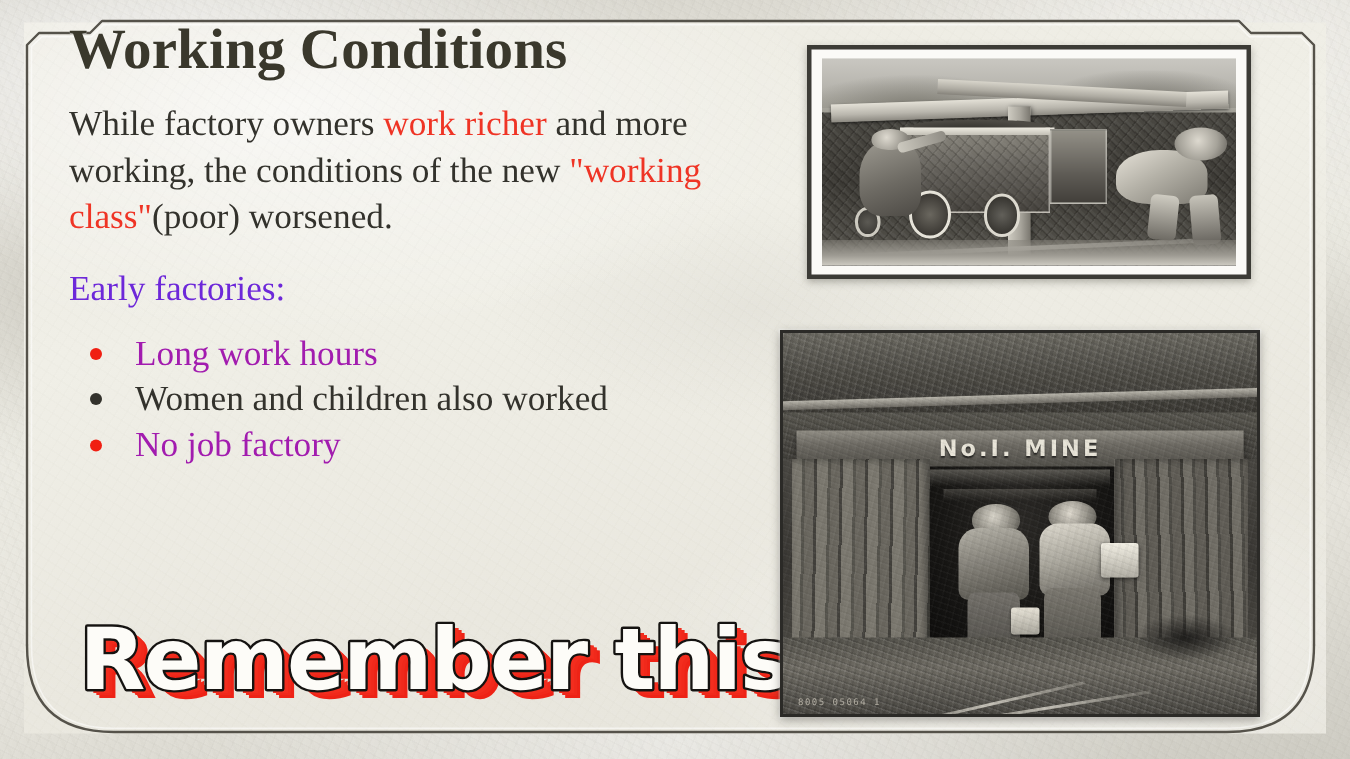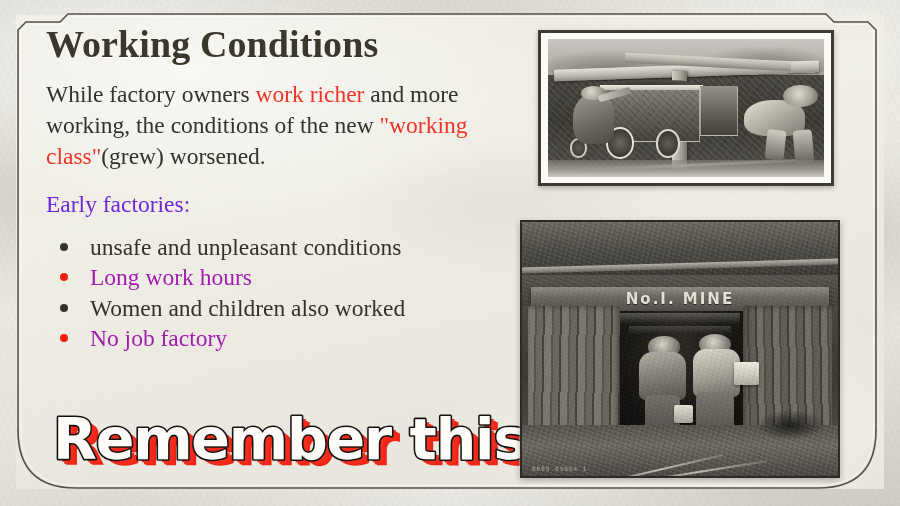--- a/index.html
+++ b/index.html
@@ -57,21 +57,21 @@
       repeating-linear-gradient(121deg, rgba(110,106,96,.03) 0 1px, rgba(255,255,255,.035) 1px 2px, rgba(0,0,0,0) 2px 6px);
   }
 
   
   #frame { position: absolute; inset: 0; pointer-events: none; }
   #frame svg { display: block; width: 100%; height: 100%; }
 
   
   #content {
     position: absolute;
-    left: 46px; top: 25px;
+    left: 46px; top: 14px;
     width: 460px;
   }
 
   #title {
     font-family: "Liberation Serif", serif;
     font-weight: 700;
     font-size: 38px;
     line-height: 1.05;
     color: #3a382c;
     letter-spacing: .1px;
@@ -235,29 +235,25 @@
         <path d="M 873.5 58 L 873.5 430"></path>
         <path d="M 21 430 Q 21 485.5 76 485.5 L 818 485.5 Q 873.5 485.5 873.5 430"></path>
       </g>
     </svg>
   </div>
 
   <div id="content">
 
     <h1 id="title">Working Conditions</h1>
 
-    <p id="para"><span>While factory owners </span><span class="red">work richer</span><span> and more working, the conditions of the new </span><span class="red">"working class"</span><span>(grew) worsened.</span></p>
+    <p id="para"><span>While factory owners </span><span class="red">work richer</span><span> and more working, the conditions of the new </span><span class="red">"working class"</span><span>(poor) worsened.</span></p>
 
     <p id="subhead">Early factories:</p>
 
     <ul id="bullets">
-      <li>
-        <span class="dot"></span>
-        <span>unsafe and unpleasant conditions</span>
-      </li>
       <li class="is-red">
         <span class="dot"></span>
         <span>Long work hours</span>
       </li>
       <li>
         <span class="dot"></span>
         <span>Women and children also worked</span>
       </li>
       <li class="is-red">
         <span class="dot"></span>

